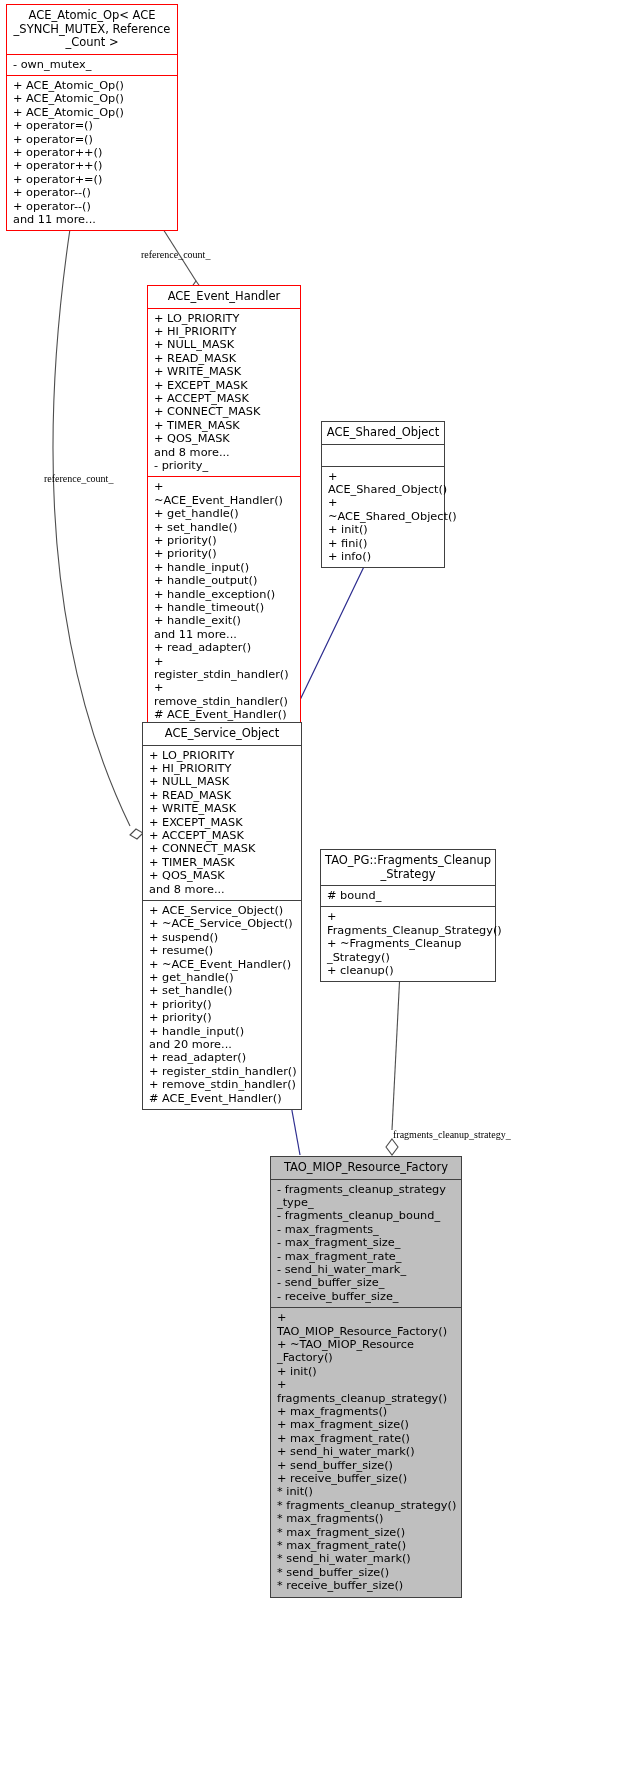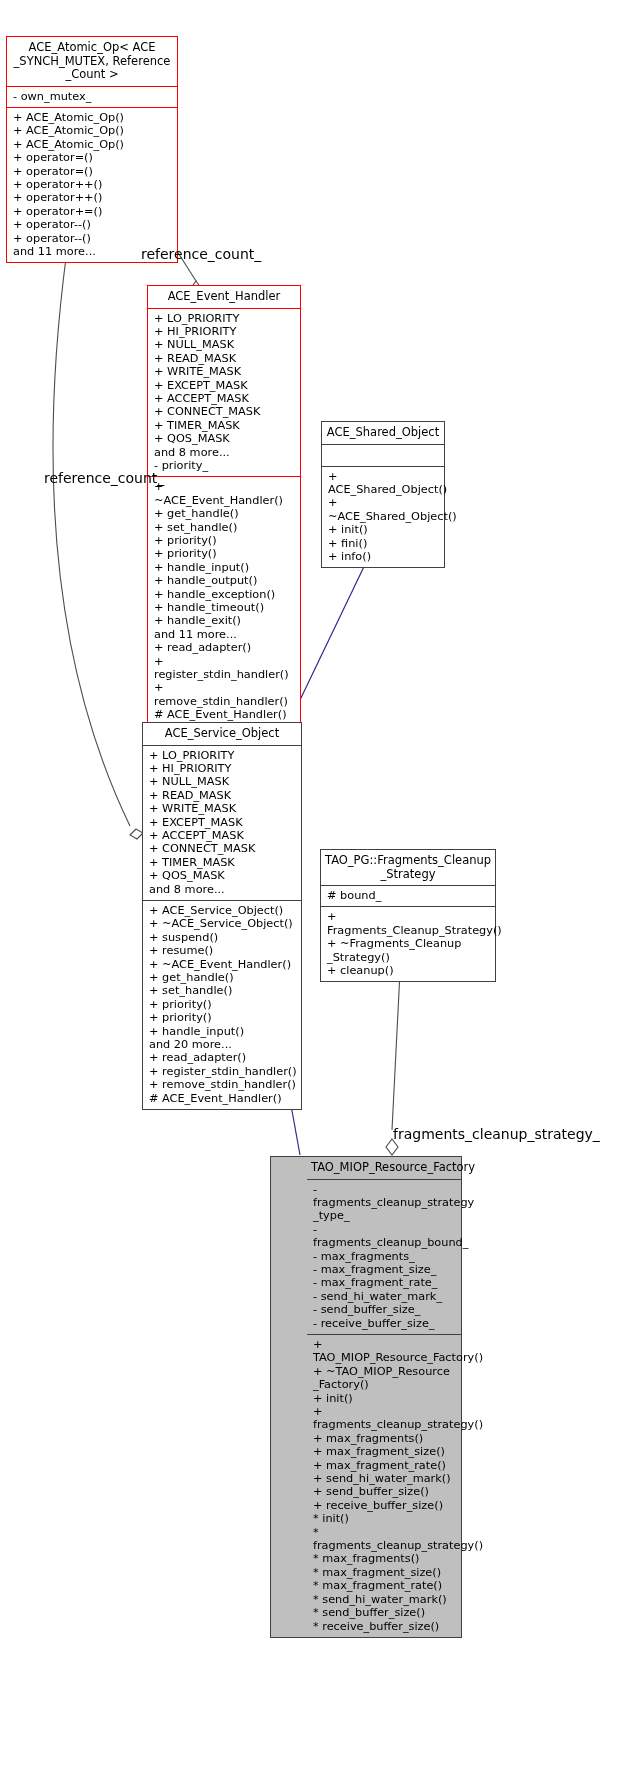--- a/index.html
+++ b/index.html
@@ -7,39 +7,39 @@
     width:628px;height:1776px;position:relative;overflow:hidden;
     font-family:"DejaVu Sans","Liberation Sans",sans-serif;
     -webkit-font-smoothing:none;
   }
   #canvas{position:absolute;inset:0;width:628px;height:1776px;}
   svg.edges{position:absolute;left:0;top:0;width:628px;height:1776px;pointer-events:none;}
 
   .node{position:absolute;box-sizing:border-box;background:#ffffff;}
   .node.red{border:1px solid #ff0000;}
   .node.black{border:1px solid #404040;}
-  .node.filled{background:#bfbfbf;border:1px solid #404040;padding-left:36px;}
+  .node.filled{background:#bfbfbf;border:1px solid #404040;}
 
   .ntitle{
     text-align:center;font-size:11.5px;line-height:13.5px;
     padding:4px 4px 4px 4px;color:#000;white-space:pre-line;
   }
   .sep-red{border-top:1px solid #ff0000;}
   .sep-black{border-top:1px solid #404040;}
 
   .compart{padding:3px 4px 4px 6px;}
   .compart .row{
     font-size:11.3px;line-height:13.4px;color:#000;
     white-space:pre-wrap;letter-spacing:0px;
   }
   .compart.empty{height:14px;}
 
   .edgelabel{
-    position:absolute;font-size:14px;line-height:13px;color:#000;
-    background:transparent;white-space:nowrap;
+    position:absolute;font-size:10px;line-height:13px;color:#000;
+    background:transparent;white-space:nowrap;font-family:Liberation Serif, serif;
   }
 </style>
 </head>
 <body>
 
 <div id="canvas">
 
   <svg class="edges" viewBox="0 0 628 1776">
 
     <path d="M 163 229 L 196 281" fill="none" stroke="#4d4d4d" stroke-width="1.1"></path>
@@ -53,21 +53,21 @@
 
     <path d="M 396 541 L 371 552 L 300 700" fill="none" stroke="#2d2d8f" stroke-width="1.2"></path>
     <polygon points="370,545 379,553 365,559" fill="#ffffff" stroke="#2d2d8f" stroke-width="1.2"></polygon>
 
     <path d="M 289 1094 L 300 1155" fill="none" stroke="#2d2d8f" stroke-width="1.2"></path>
 
     <path d="M 400 972 L 392 1130" fill="none" stroke="#4d4d4d" stroke-width="1.1"></path>
     <polygon points="392,1139 398,1147 392,1155 386,1147" fill="#ffffff" stroke="#4d4d4d" stroke-width="1.1"></polygon>
   </svg>
 
-  <div class="node red" style="left:6px;top:4px;width:172px;margin-top:32px;">
+  <div class="node red" style="left:6px;top:4px;width:172px;">
     <div class="ntitle">ACE_Atomic_Op&lt; ACE
 _SYNCH_MUTEX, Reference
 _Count &gt;</div>
     <div class="sep-red"></div>
     <div class="compart">
         <div class="row">- own_mutex_</div>
       </div>
     <div class="sep-red"></div>
     <div class="compart">
         <div class="row">+ ACE_Atomic_Op()</div>

